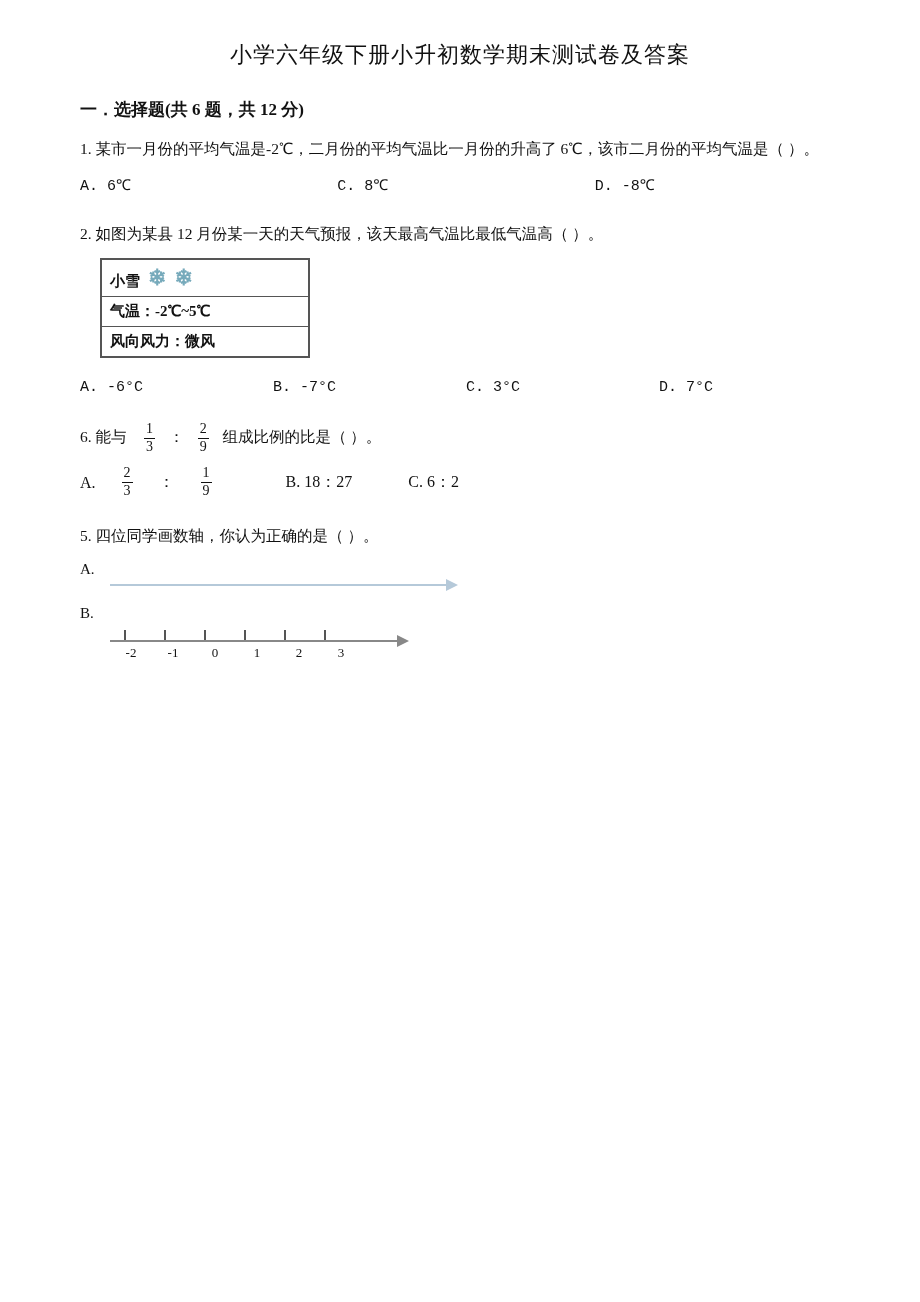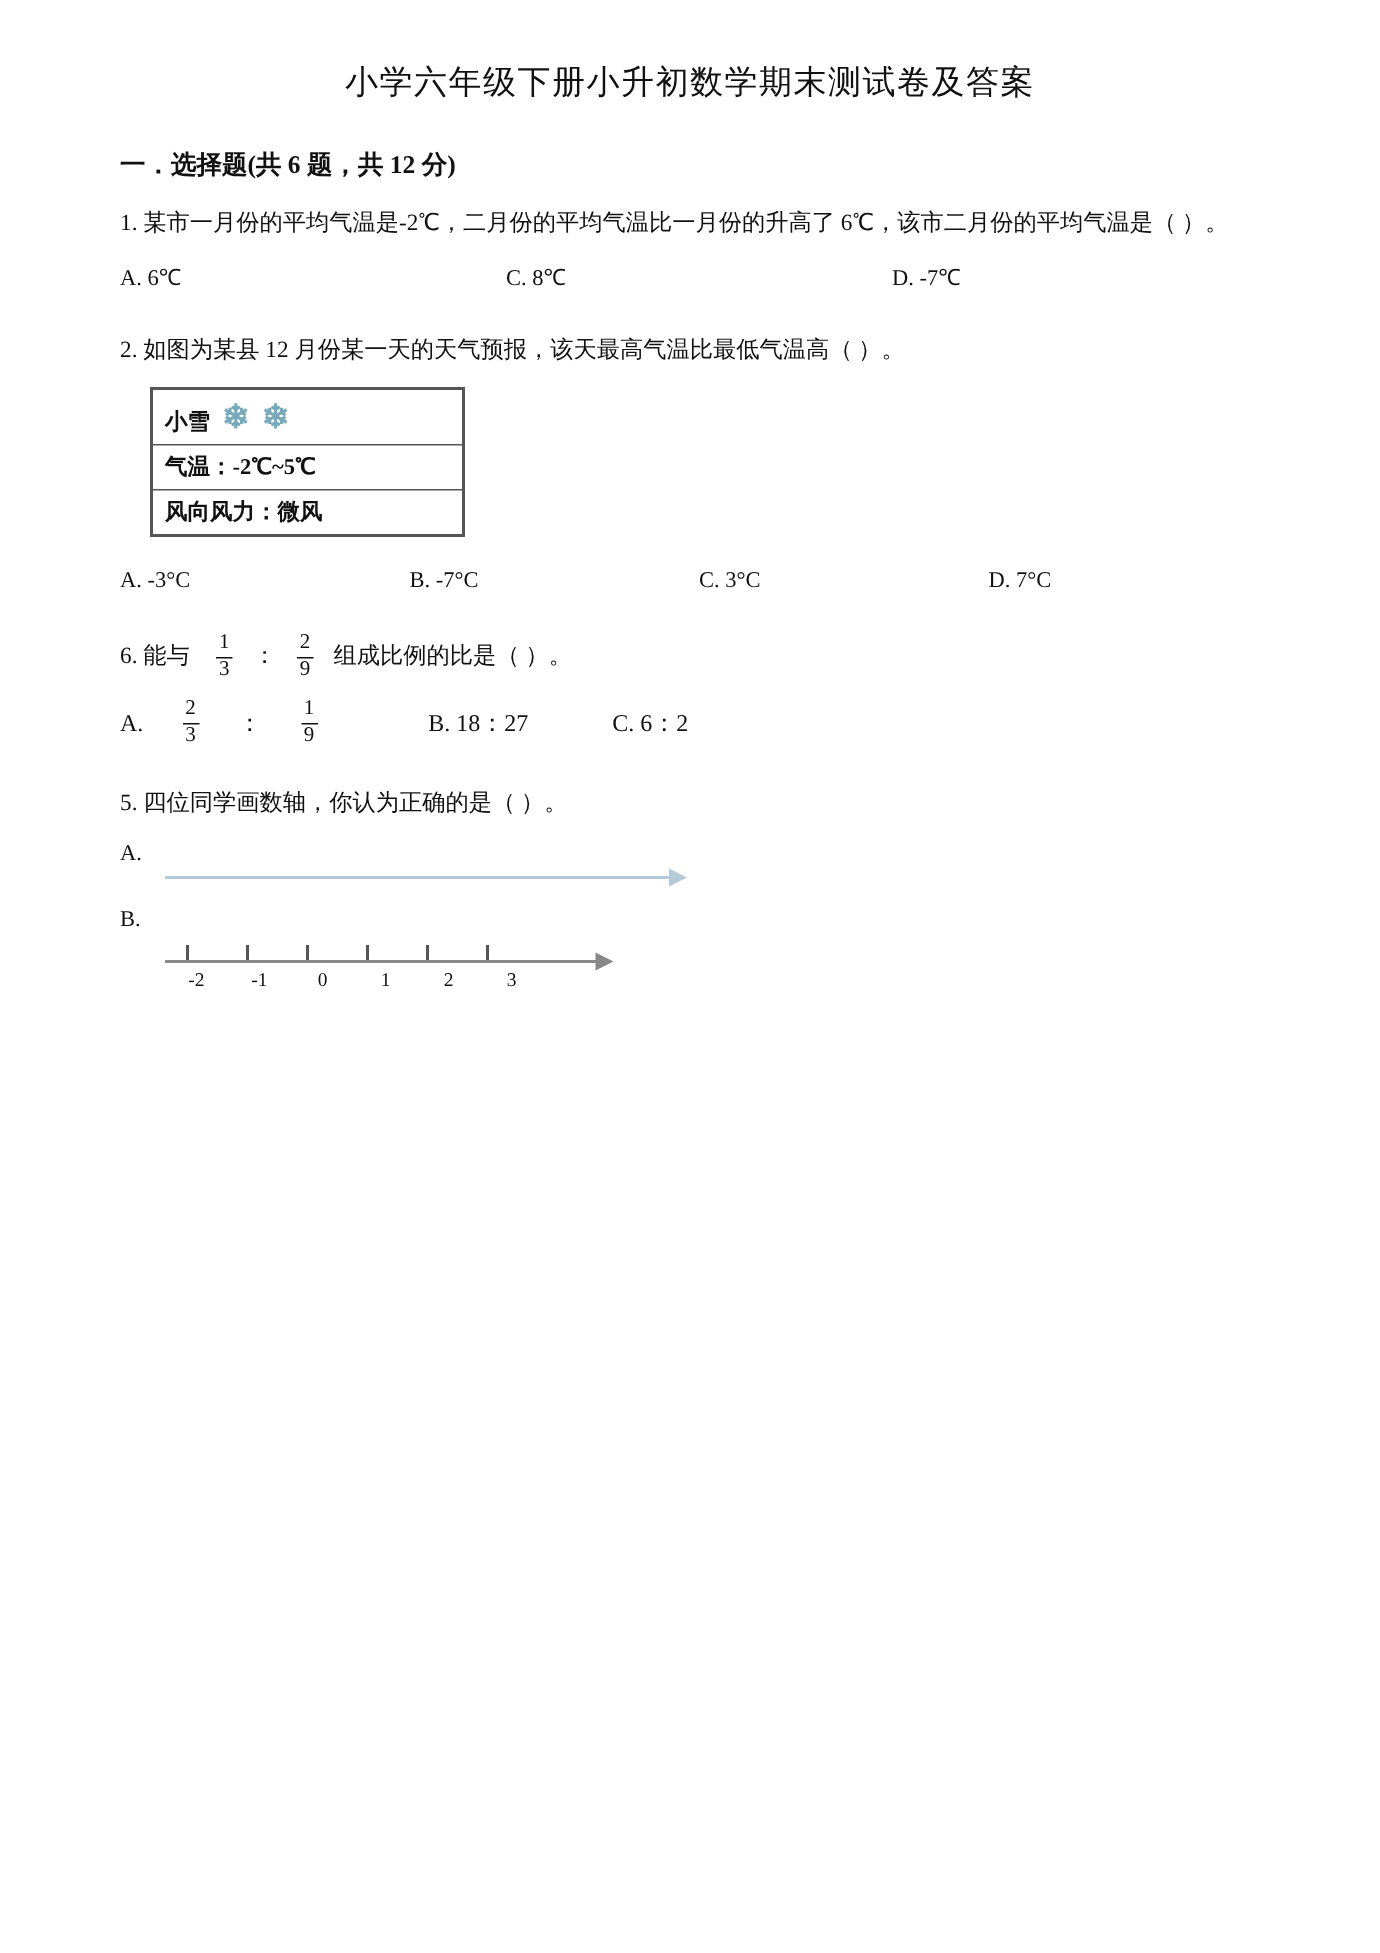--- a/index.html
+++ b/index.html
@@ -30,20 +30,21 @@
     .question-text {
       font-size: 15.5px;
       line-height: 1.8;
       margin-bottom: 10px;
     }
     .options-row {
       display: flex;
       gap: 12px;
       margin-top: 8px;
       margin-bottom: 6px;
+      font-family: Liberation Mono, monospace;
     }
     .option {
       flex: 1;
       font-size: 15px;
       line-height: 1.8;
     }
     .weather-box {
       border: 2px solid #555;
       width: 210px;
       margin: 10px 0 16px 20px;
@@ -113,41 +114,41 @@
 
 <div class="page-title">小学六年级下册小升初数学期末测试卷及答案</div>
 
 <div class="section-title">一．选择题(共 6 题，共 12 分)</div>
 
 <div class="question-block">
   <div class="question-text">1. 某市一月份的平均气温是-2℃，二月份的平均气温比一月份的升高了 6℃，该市二月份的平均气温是（     ）。</div>
   <div class="options-row">
     <span class="option">A. 6℃</span>
     <span class="option">C. 8℃</span>
-    <span class="option">D. -7℃</span>
+    <span class="option">D. -8℃</span>
   </div>
 </div>
 
 <div class="question-block">
   <div class="question-text">2. 如图为某县 12 月份某一天的天气预报，该天最高气温比最低气温高（     ）。</div>
   <div class="weather-box">
     <div class="weather-row">
       <span class="weather-label">小雪</span>
       <span class="snowflake">❄</span>
       <span class="snowflake">❄</span>
     </div>
     <div class="weather-row">
       <span class="weather-label">气温：-2℃~5℃</span>
     </div>
     <div class="weather-row">
       <span class="weather-label">风向风力：微风</span>
     </div>
   </div>
   <div class="options-row">
-    <span class="option">A. -3°C</span>
+    <span class="option">A. -6°C</span>
     <span class="option">B. -7°C</span>
     <span class="option">C. 3°C</span>
     <span class="option">D. 7°C</span>
   </div>
 </div>
 
 <div class="question-block" style="margin-top:18px;">
   <div class="question-text">
     <span>6. 能与</span>
     &nbsp;&nbsp;

